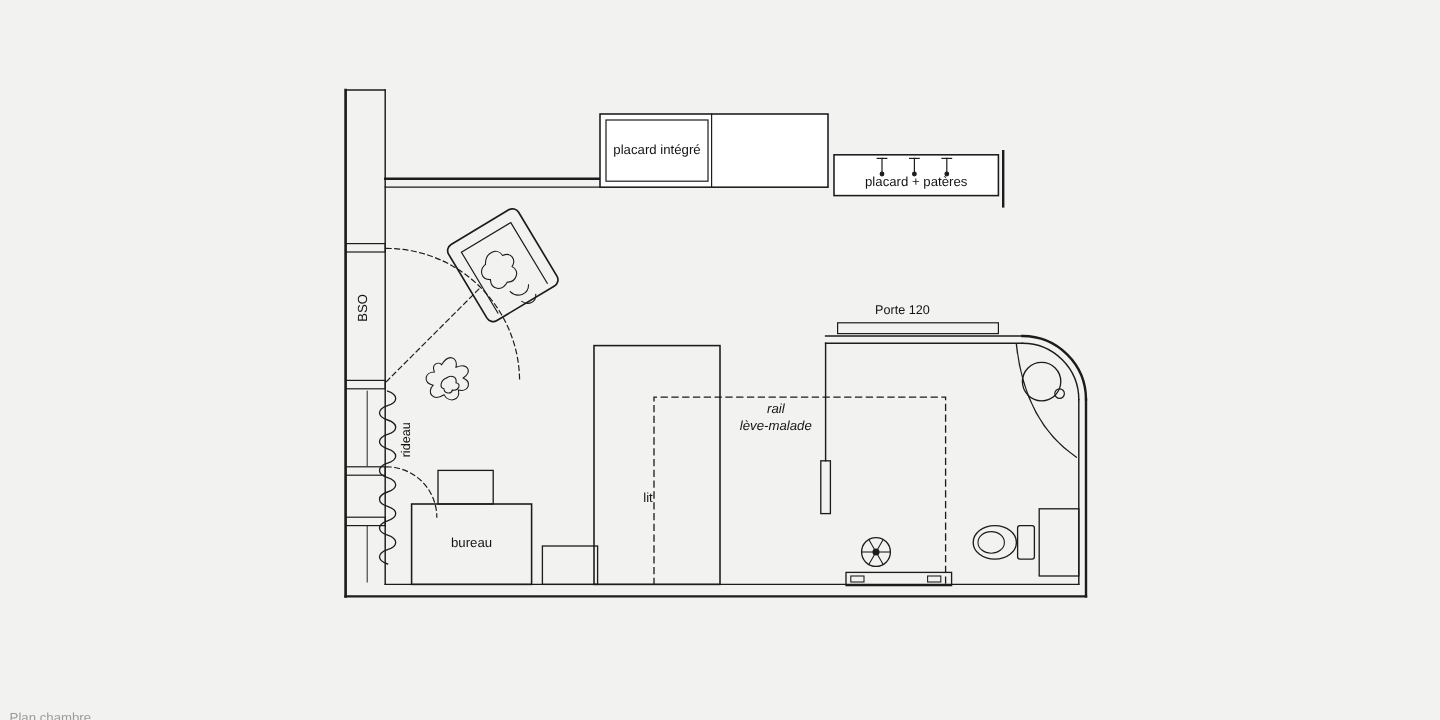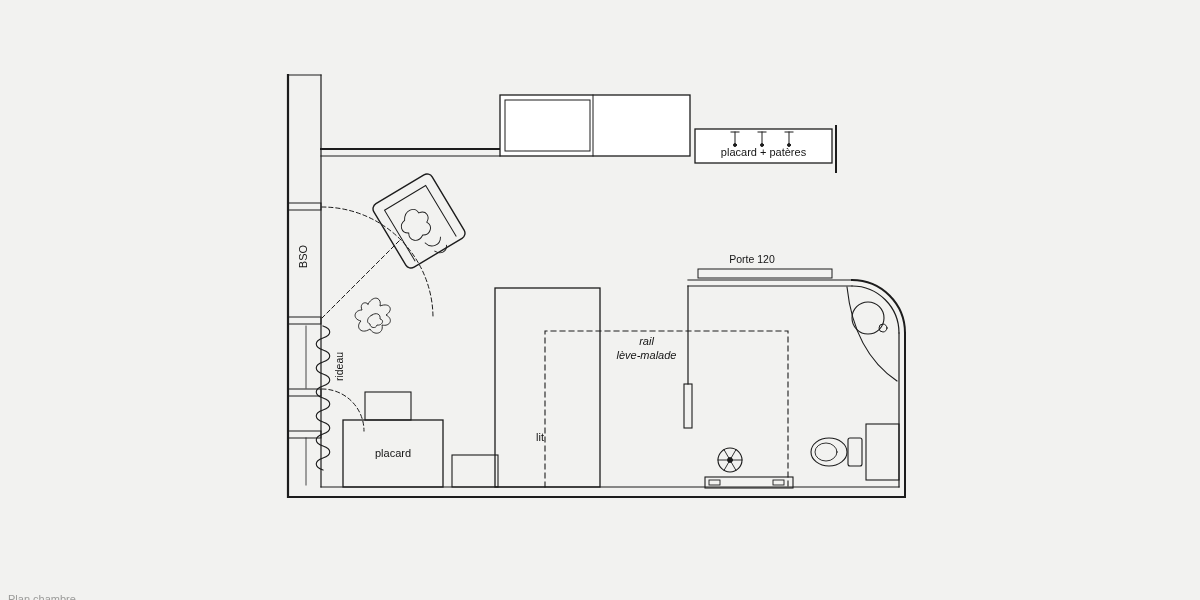--- a/index.html
+++ b/index.html
@@ -147,32 +147,33 @@
       <circle cx="730" cy="460" r="2.5" fill="#1c1c1c"></circle>
     </g>
 
     <g stroke-width="1.1">
       <rect x="705" y="477" width="88" height="11"></rect>
       <rect x="709" y="480" width="11" height="5" stroke-width="0.9"></rect>
       <rect x="773" y="480" width="11" height="5" stroke-width="0.9"></rect>
     </g>
   </svg>
 
+  <div class="lbl center-box" style="left:505px;top:100px;width:85px;height:51px;">placard intégré</div>
 
   <div class="lbl" style="left:695px;top:146px;width:137px;">placard + patères</div>
 
   <div class="lbl" style="left:712px;top:253px;width:80px;font-size:10.5px;">Porte 120</div>
 
   <div class="lbl two-line" style="left:589px;top:334px;width:115px;">
     <span>rail</span><br>
     <span>lève-malade</span>
   </div>
 
-  <div class="lbl" style="left:512px;top:431px;width:56px;">lit</div>
+  <div class="lbl" style="left:512px;top:409px;width:56px;">lit</div>
 
-  <div class="lbl center-box" style="left:343px;top:420px;width:100px;height:67px;">placard</div>
+  <div class="lbl center-box" style="left:343px;top:420px;width:100px;height:67px;">bureau</div>
 
   <div class="lbl rot" style="left:309px;top:360px;width:60px;font-size:10.5px;">rideau</div>
 
   <div class="lbl rot" style="left:273px;top:250px;width:60px;">BSO</div>
 
   <div class="caption">Plan chambre</div>
 </div>
 
 </body></html>

